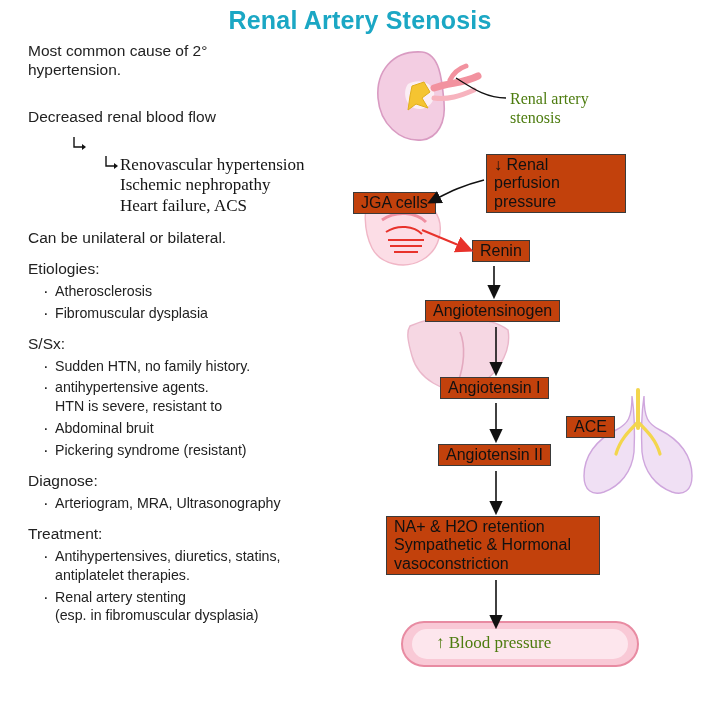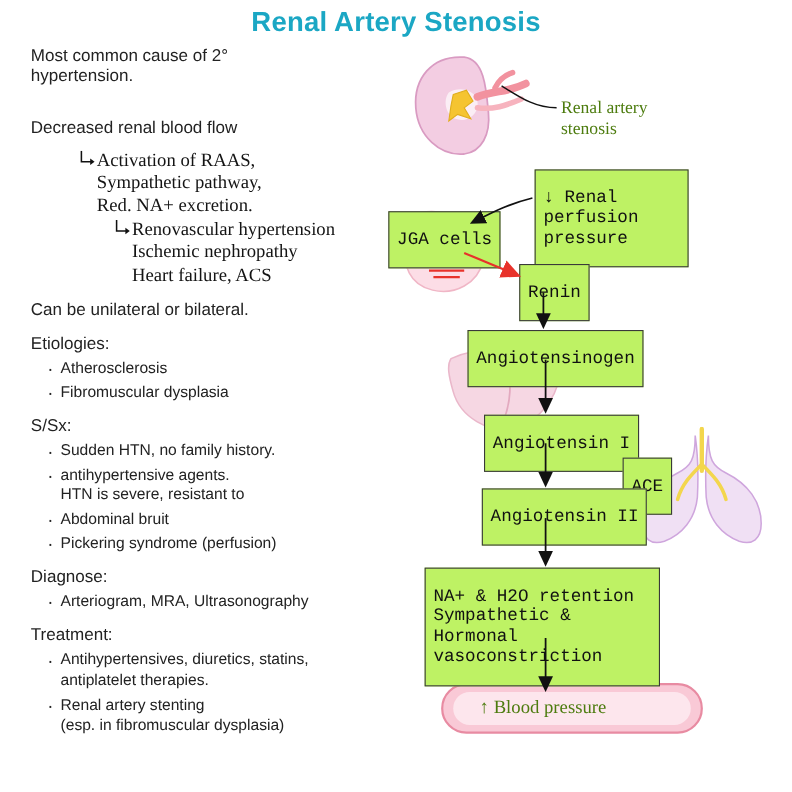--- a/index.html
+++ b/index.html
@@ -98,25 +98,25 @@
   .right-col {
     position: absolute;
     left: 360px;
     top: 40px;
     width: 360px;
     height: 670px;
   }
   .box {
     position: absolute;
     border: 1.3px solid #3a3a3a;
-    background: #bef264;
-    font-family: Liberation Mono, monospace;
+    background: #c2410c;
+    font-family: Liberation Sans, sans-serif;
     font-size: 16px;
     color: #111;
-    padding: 16px 7px;
+    padding: 1px 7px;
     line-height: 1.15;
     box-sizing: border-box;
     white-space: nowrap;
   }
   .box.multi { white-space: normal; }
   .lbl-plain {
     position: absolute;
     font-family: "Liberation Serif", serif;
     font-size: 16px;
     color: #4d7c0f;
@@ -147,25 +147,20 @@
 
     <div class="blk hd" style="margin-top:28px;">Decreased renal blood flow</div>
 
 
     <div class="arrow-line indent2" style="margin-top:2px;">
       <span class="hook">
         <svg width="15" height="17" viewBox="0 0 15 17">
             <path d="M2 0 L2 10 L11 10" fill="none" stroke="#111" stroke-width="1.4"></path>
             <path d="M10 7 L14 10 L10 13 Z" fill="#111"></path>
           </svg>
-      </span>
-      <span class="serif">
-        <span class="sub">Activation of RAAS,</span>
-        <span class="sub">Sympathetic pathway,</span>
-        <span class="sub">Red. NA+ excretion.</span>
       </span>
     </div>
 
     <div class="arrow-line indent3" style="margin-top:2px;">
       <span class="hook">
         <svg width="15" height="17" viewBox="0 0 15 17">
             <path d="M2 0 L2 10 L11 10" fill="none" stroke="#111" stroke-width="1.4"></path>
             <path d="M10 7 L14 10 L10 13 Z" fill="#111"></path>
           </svg>
       </span>
@@ -185,21 +180,21 @@
     </ul>
 
     <div class="section-head">S/Sx:</div>
     <ul class="bullets">
       <li>Sudden HTN, no family history.</li>
       <li>
         <span class="sub">antihypertensive agents.</span>
         <span class="sub">HTN is severe, resistant to</span>
       </li>
       <li>Abdominal bruit</li>
-      <li>Pickering syndrome (perfusion)</li>
+      <li>Pickering syndrome (resistant)</li>
     </ul>
 
     <div class="section-head">Diagnose:</div>
     <ul class="bullets">
       <li>Arteriogram, MRA, Ultrasonography</li>
     </ul>
 
     <div class="section-head">Treatment:</div>
     <ul class="bullets">
       <li>

